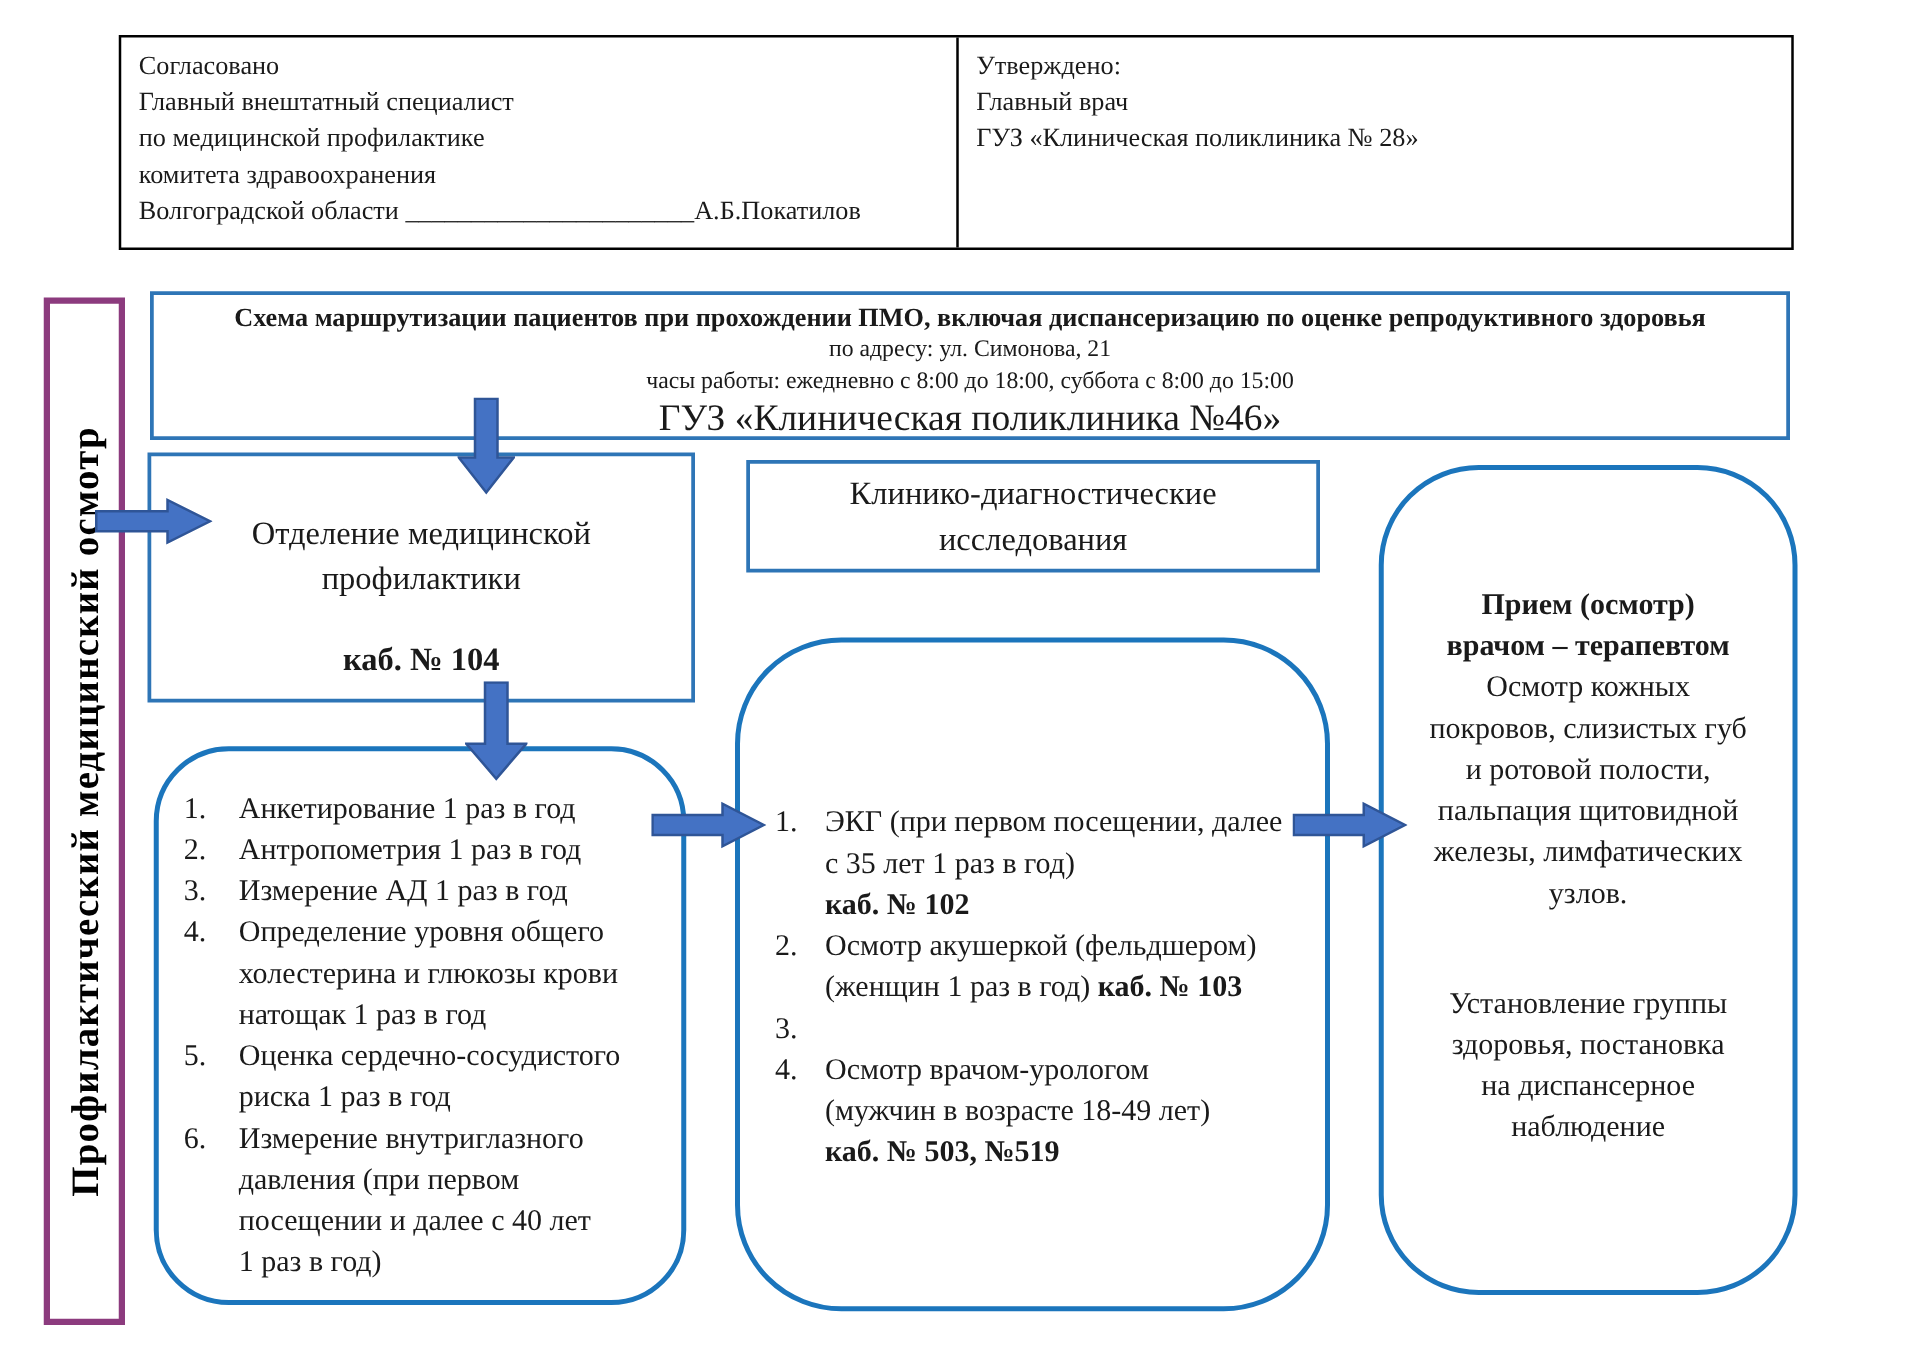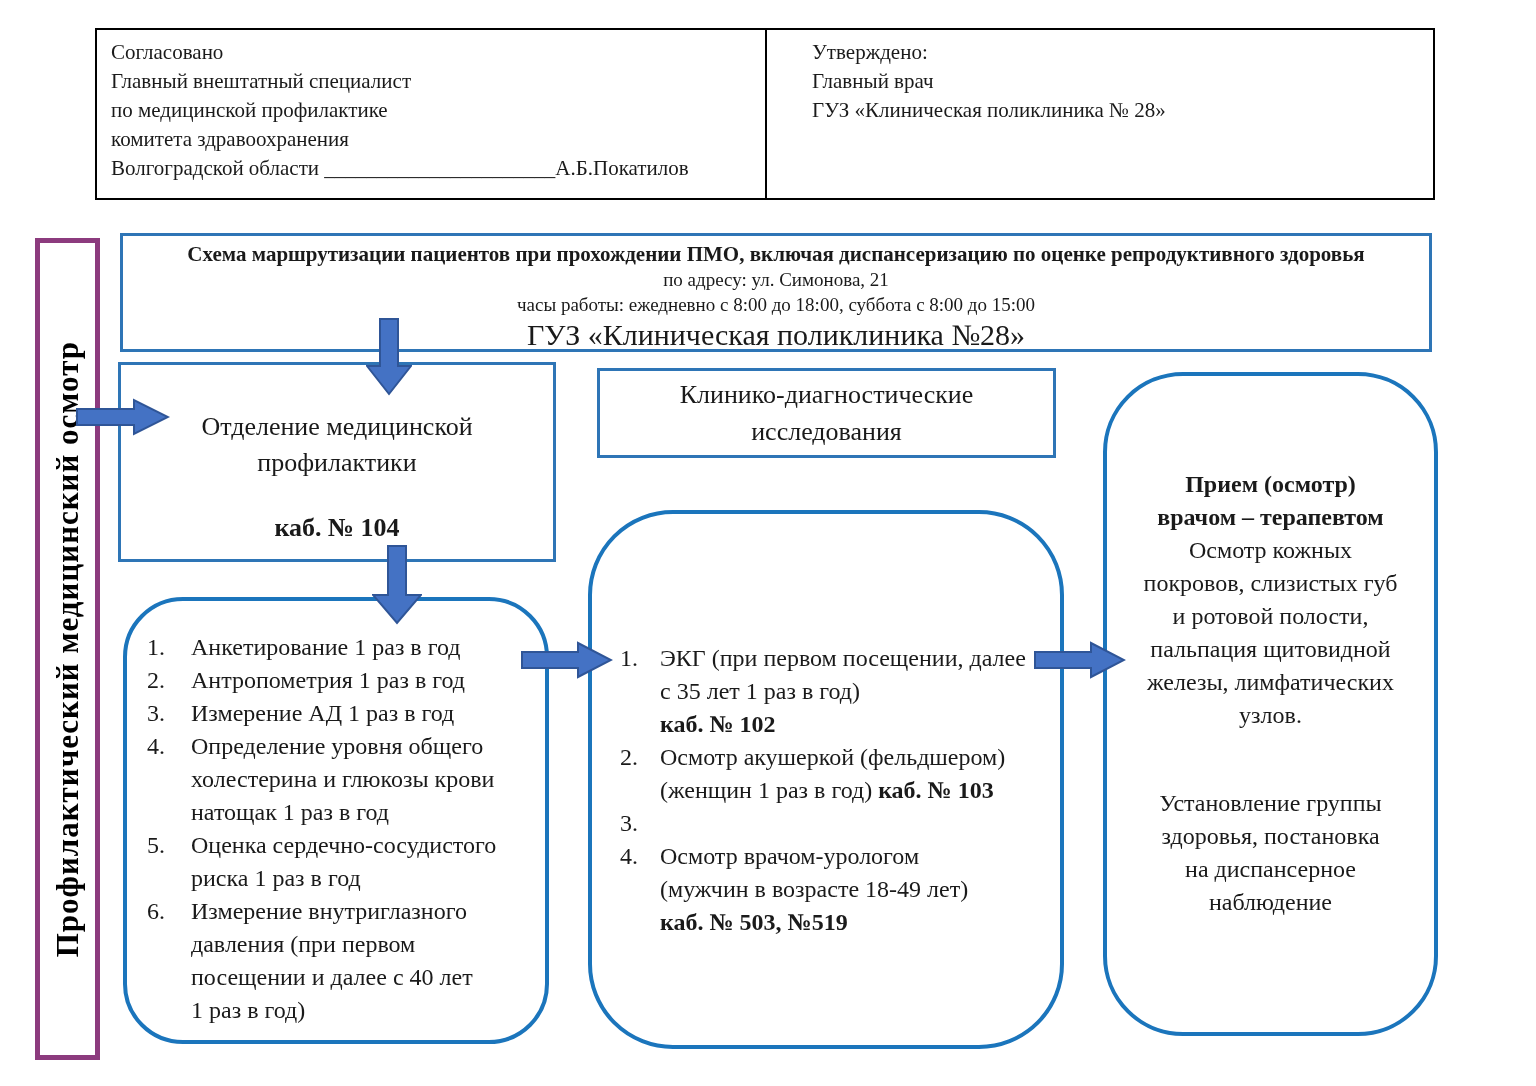--- a/index.html
+++ b/index.html
@@ -1,20 +1,20 @@
 <!DOCTYPE html>
 <html style="--border-blue: #2E75B6; --rounded-blue: #1B75BC; --arrow-fill: #4472C4; --arrow-stroke: #2F5597; --purple: #8C3B7E;"><head>
 <meta charset="utf-8">
 <style>
   html,body { margin:0; padding:0; background:#fff; }
   .page {
     position:relative; width:1536px; height:1086px; background:#ffffff;
     font-family:"Liberation Serif", serif; color:#1a1a1a; overflow:hidden;
   }
-  .abs { position:absolute; box-sizing:border-box;gap:31px; }
+  .abs { position:absolute; box-sizing:border-box; }
 
   
   .approval { left:95px; top:28px; width:1340px; height:172px; border:2px solid #000; display:flex; }
   .approval-cell { font-size:21px; line-height:29px; padding:8px 14px; box-sizing:border-box; }
   .approval-left { width:670px; border-right:2px solid #000; }
   .approval-right { flex:1; }
 
   
   .side-box { left:35px; top:238px; width:65px; height:822px; border:5px solid var(--purple,#8C3B7E);
     display:flex; align-items:center; justify-content:center; }
@@ -78,21 +78,21 @@
   </div>
 
   <div class="abs side-box">
     <div class="side-label">Профилактический медицинский осмотр</div>
   </div>
 
   <div class="abs banner">
     <div class="banner-title">Схема маршрутизации пациентов при прохождении ПМО, включая диспансеризацию по оценке репродуктивного здоровья</div>
     <div class="banner-sub">по адресу: ул. Симонова, 21</div>
     <div class="banner-sub">часы работы: ежедневно с 8:00 до 18:00, суббота с 8:00 до 15:00</div>
-    <div class="banner-clinic">ГУЗ «Клиническая поликлиника №28»</div>
+    <div class="banner-clinic">ГУЗ «Клиническая поликлиника №46»</div>
   </div>
 
   <div class="abs dept-box">
     <div>
         <div>Отделение медицинской</div>
         <div>профилактики</div>
       </div>
     <div class="room">каб. № 104</div>
   </div>
 

